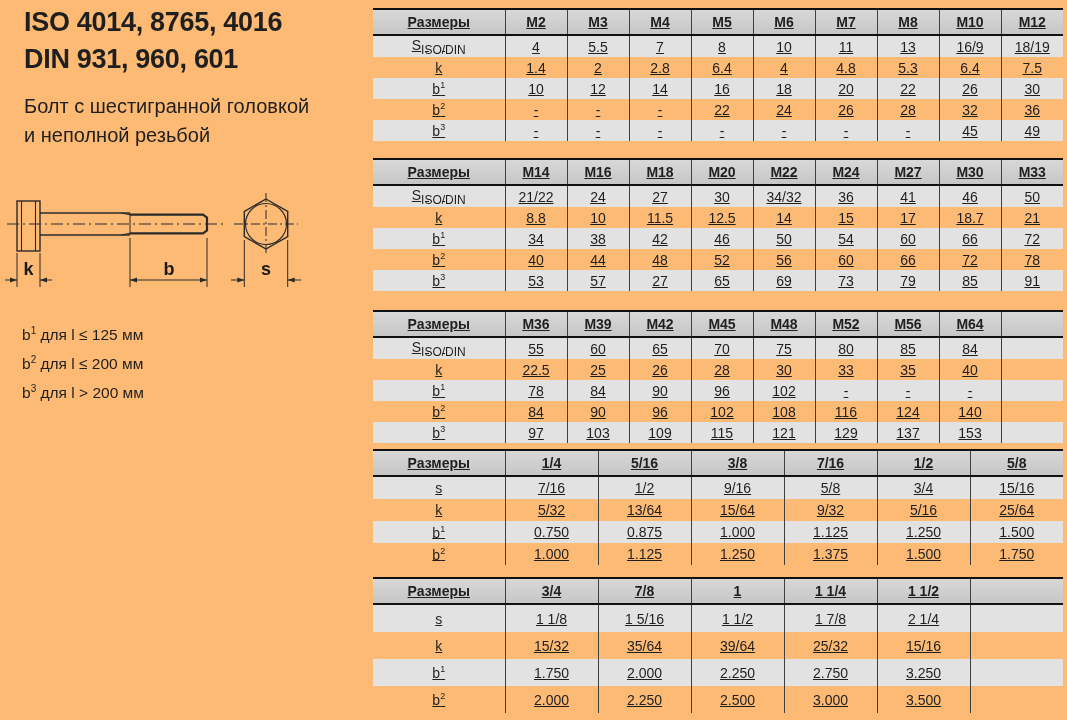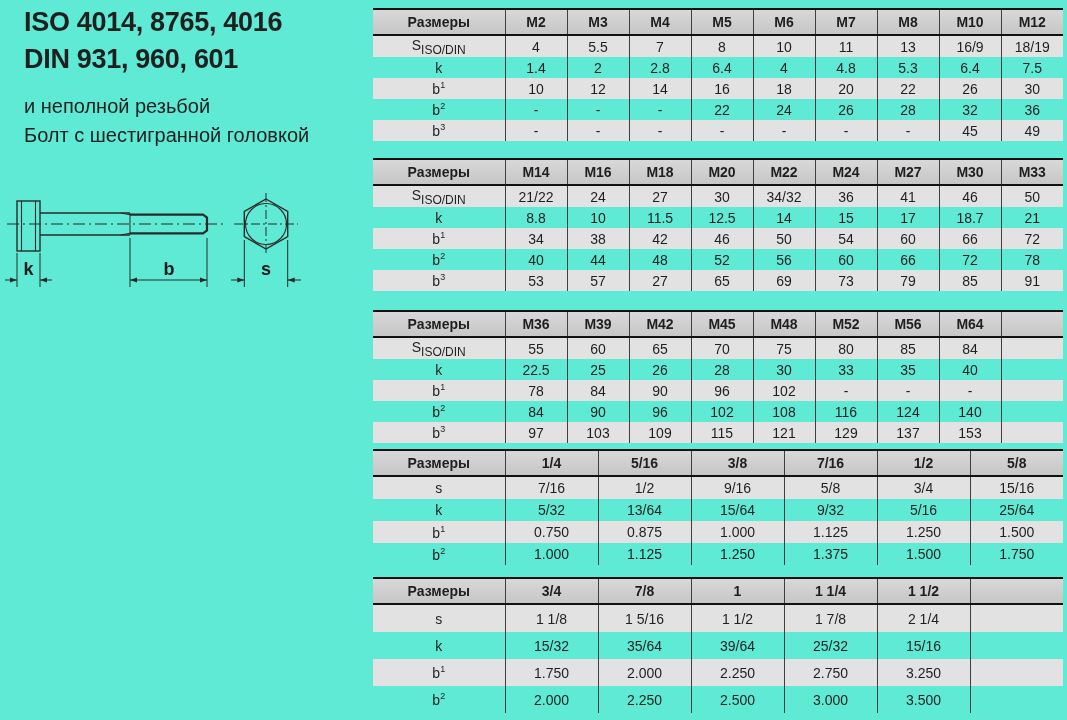--- a/index.html
+++ b/index.html
@@ -5,32 +5,32 @@
   :root{
     --header-bg1:#d8d8d8;
     --header-bg2:#c6c6c6;
     --stripe-bg:#e2e2e2;
     --table-border:#111111;
     --grid-line:#3f3f3f;
     --text:#1f1f1f;
   }
   html,body{margin:0;padding:0;background:#ffffff;}
   body{font-family:"Liberation Sans",sans-serif;color:var(--text);}
-  .canvas{position:relative;width:1067px;height:720px;background:#5eead4;overflow:hidden;}
+  .canvas{position:relative;width:1067px;height:720px;background:#fdba74;overflow:hidden;}
 
   
   .title{position:absolute;left:24px;top:4px;font-size:27px;font-weight:bold;line-height:37px;letter-spacing:-0.3px;white-space:nowrap;}
   .subtitle{position:absolute;left:24px;top:92px;font-size:20px;line-height:29px;white-space:nowrap;}
   .footnotes{position:absolute;left:22px;top:318px;font-size:15.5px;line-height:25px;}
   .footnotes sup{font-size:10px;}
   .diagram{position:absolute;left:3px;top:186px;}
   .diagram text{font-size:18px;font-weight:600;fill:#1a1a1a;}
 
   
-  .tbl-pos{position:absolute;left:373px;width:690px;}
+  .tbl-pos{position:absolute;left:373px;width:690px;text-decoration:underline;}
   table{border-collapse:collapse;width:100%;table-layout:fixed;border-top:2px solid var(--table-border);}
   thead th{
     background:linear-gradient(var(--header-bg1),var(--header-bg2));
     border-bottom:2px solid var(--table-border);
     font-weight:bold;font-size:14px;height:24px;padding:0;text-align:center;
   }
   td{font-size:14px;text-align:center;padding:0;}
   th + th, td + td{border-left:1px solid var(--grid-line);}
   tbody tr:nth-child(odd){background:var(--stripe-bg);}
   .t-metric td{height:21px;}
@@ -43,22 +43,22 @@
 <body>
 
 <div class="canvas">
 
   <div class="title">
     <div>ISO 4014, 8765, 4016</div>
     <div>DIN 931, 960, 601</div>
   </div>
 
   <div class="subtitle">
+    <div>Болт с шестигранной головкой</div>
     <div>и неполной резьбой</div>
-    <div>Болт с шестигранной головкой</div>
   </div>
 
   <svg class="diagram" width="335" height="130" viewBox="0 0 335 130">
     <g stroke="#2a2a2a" fill="none">
 
       <rect x="14" y="15" width="23" height="50" stroke-width="1.4"></rect>
       <line x1="18.5" y1="15" x2="18.5" y2="65" stroke-width="1.1"></line>
       <line x1="32.5" y1="15" x2="32.5" y2="65" stroke-width="1.1"></line>
 
       <line x1="37" y1="27" x2="127" y2="27" stroke-width="1.4"></line>
@@ -103,20 +103,25 @@
       <line x1="241.3" y1="54" x2="241.3" y2="101"></line>
       <line x1="284.7" y1="54" x2="284.7" y2="101"></line>
       <line x1="228" y1="94" x2="241.3" y2="94"></line>
       <line x1="284.7" y1="94" x2="298" y2="94"></line>
       <polygon points="241.3,94 234.3,91.6 234.3,96.4" fill="#2a2a2a" stroke="none"></polygon>
       <polygon points="284.7,94 291.7,91.6 291.7,96.4" fill="#2a2a2a" stroke="none"></polygon>
     </g>
     <text x="263" y="89" text-anchor="middle">s</text>
   </svg>
 
+  <div class="footnotes" id="footnotes">
+      <div><span>b</span><sup>1</sup><span> для l ≤ 125 мм</span></div>
+      <div><span>b</span><sup>2</sup><span> для l ≤ 200 мм</span></div>
+      <div><span>b</span><sup>3</sup><span> для l &gt; 200 мм</span></div>
+    </div>
 
   <div class="tbl-pos" style="top: 8px;">
       <table class="t-metric">
         <colgroup>
           <col style="width: 132px;">
           <col>
           <col>
           <col>
           <col>
           <col>

